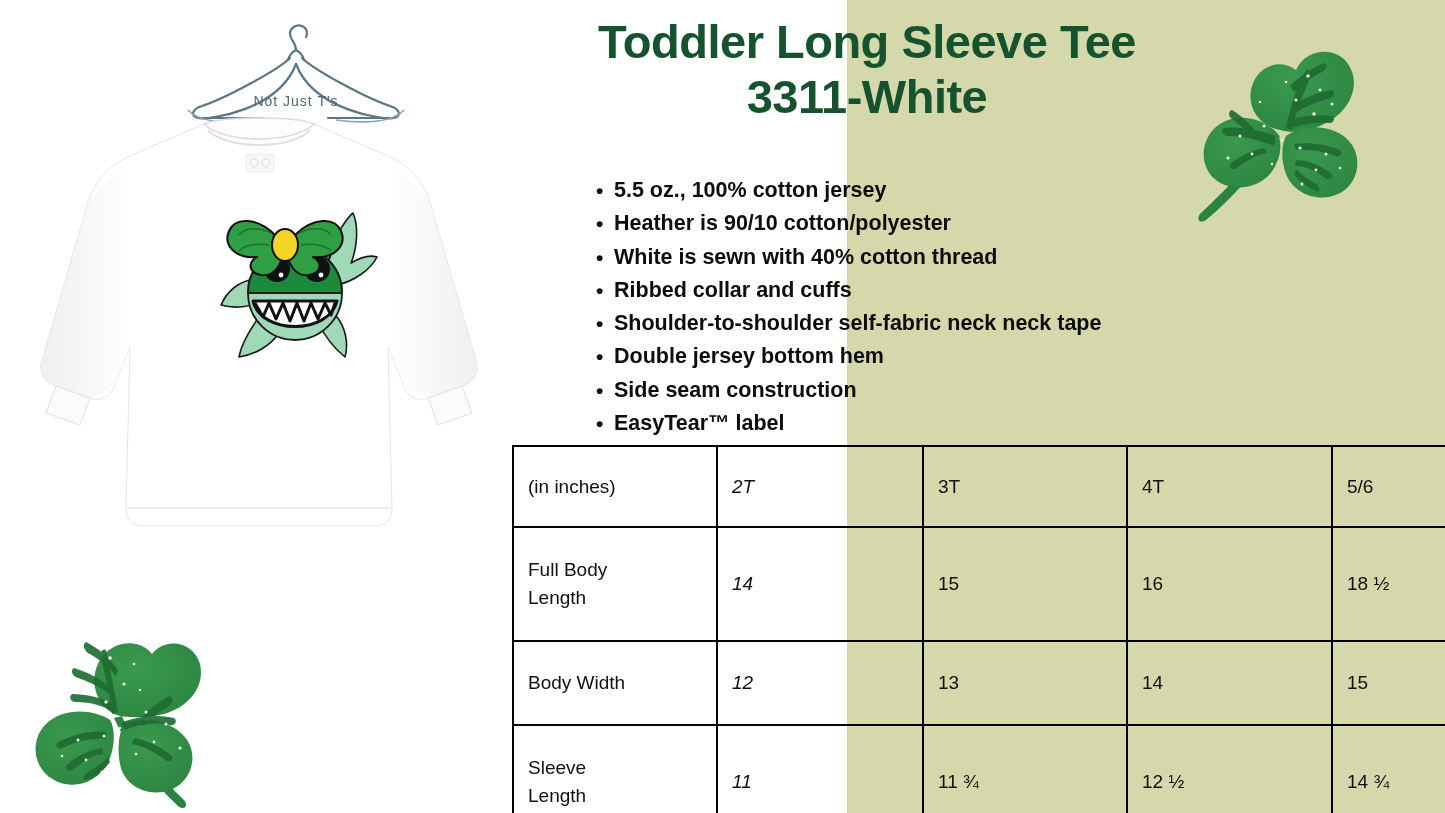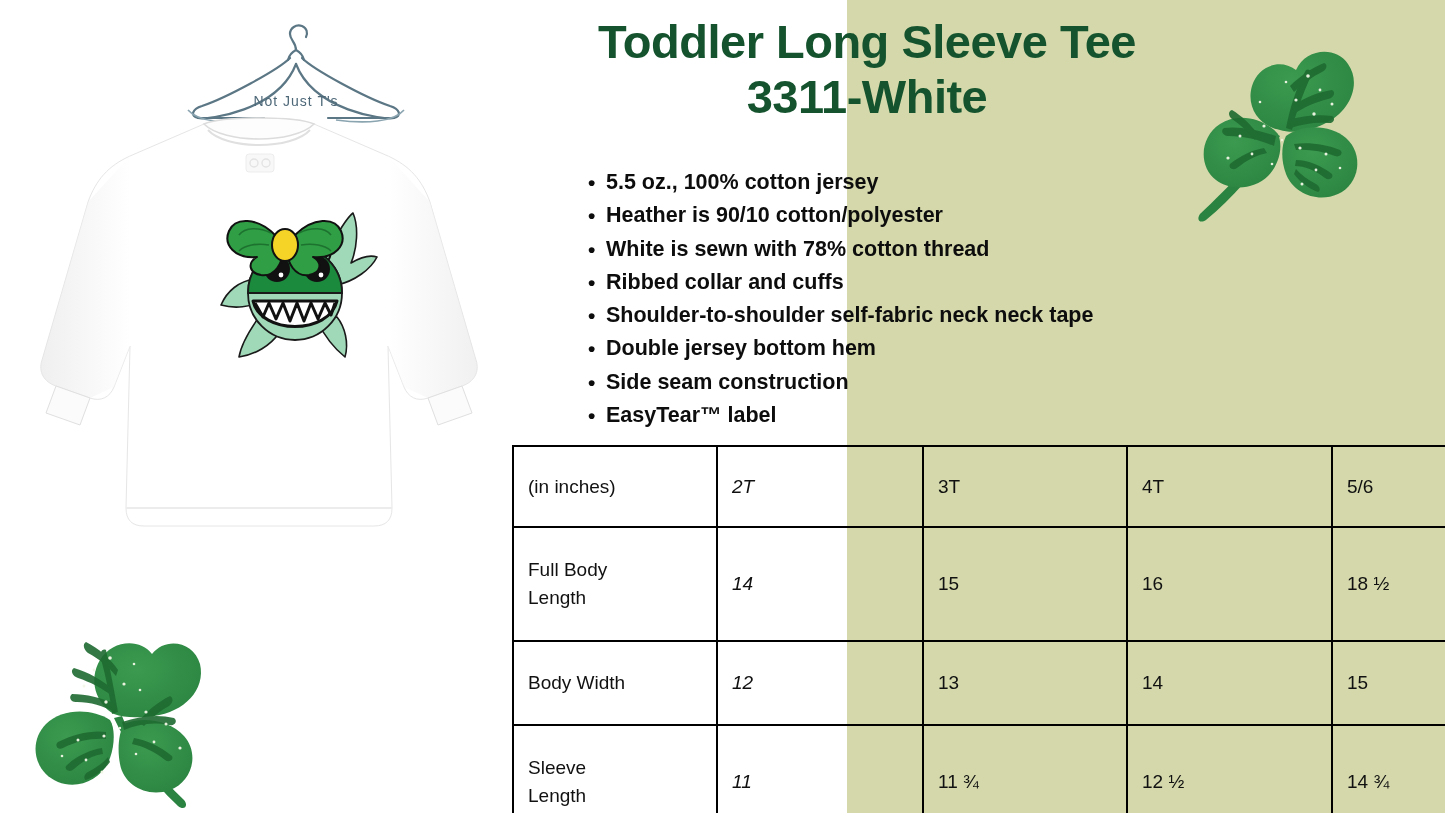--- a/index.html
+++ b/index.html
@@ -108,21 +108,21 @@
     line-height: 1.18;
     letter-spacing: -0.5px;
   }
   .title-line2 { display: block; }
 
   
   .spec-list {
     position: absolute;
     left: 588px;
     top: 166px;
-    margin: 0;
+    margin: 8px;
     padding: 0;
     list-style: none;
     width: 680px;
   }
   .spec-list li {
     position: relative;
     padding-left: 18px;
     font-size: 21.5px;
     font-weight: bold;
     color: #0d0d0d;
@@ -386,21 +386,21 @@
   </svg>
 
   <div class="title-block">
     <span>Toddler Long Sleeve Tee</span>
     <span class="title-line2">3311-White</span>
   </div>
 
   <ul class="spec-list">
     <li>5.5 oz., 100% cotton jersey</li>
     <li>Heather is 90/10 cotton/polyester</li>
-    <li>White is sewn with 78% cotton thread</li>
+    <li>White is sewn with 40% cotton thread</li>
     <li>Ribbed collar and cuffs</li>
     <li>Shoulder-to-shoulder self-fabric neck neck tape</li>
     <li>Double jersey bottom hem</li>
     <li>Side seam construction</li>
     <li>EasyTear™ label</li>
   </ul>
 
   <table class="size-table">
     <tbody>
       <tr class="r-head">

